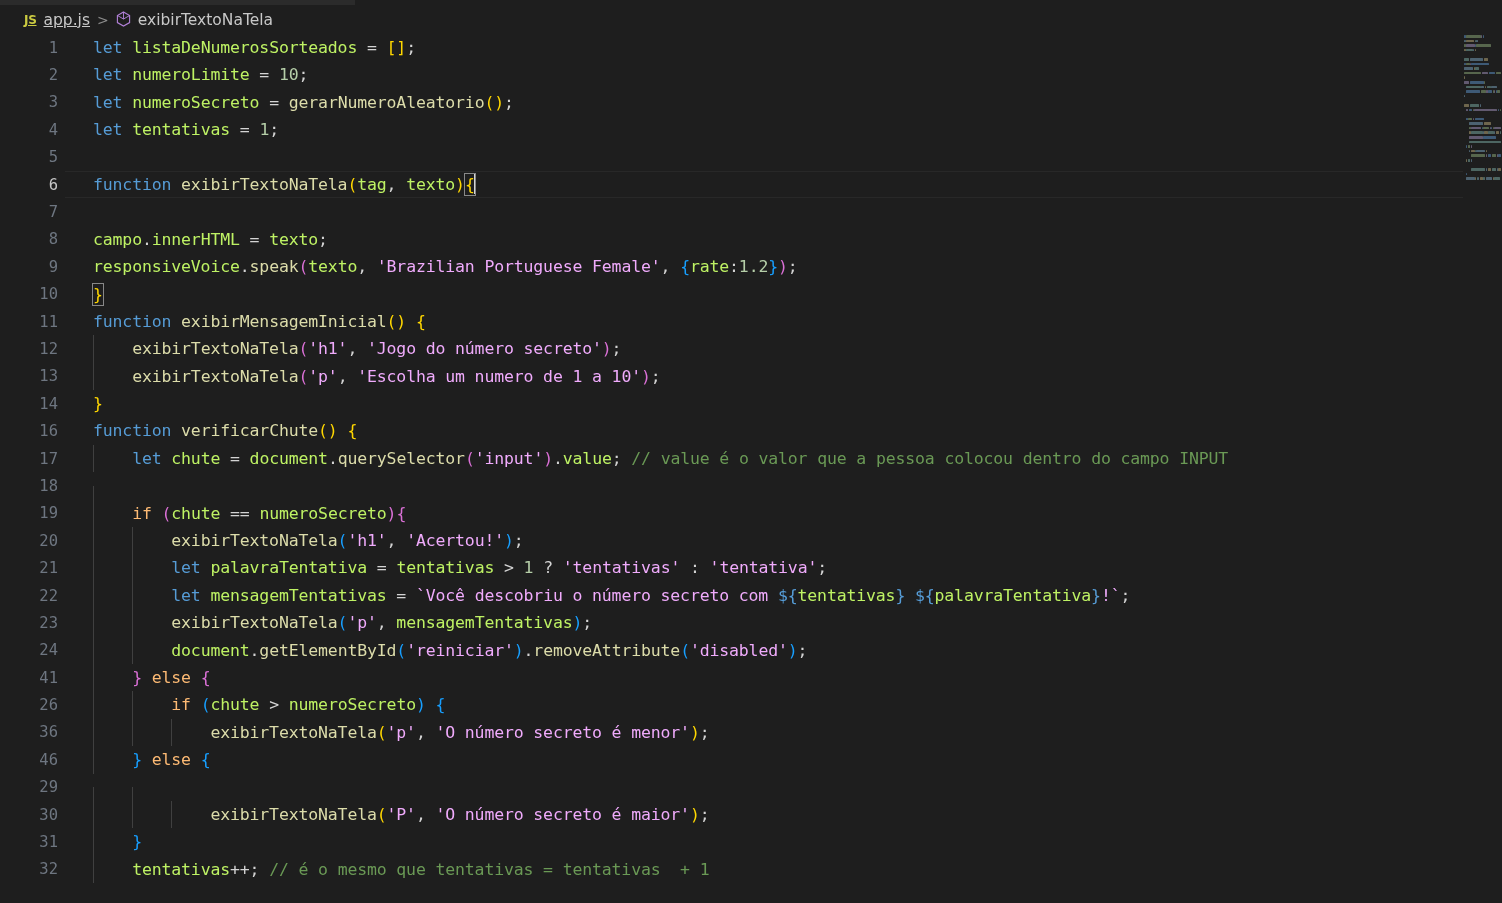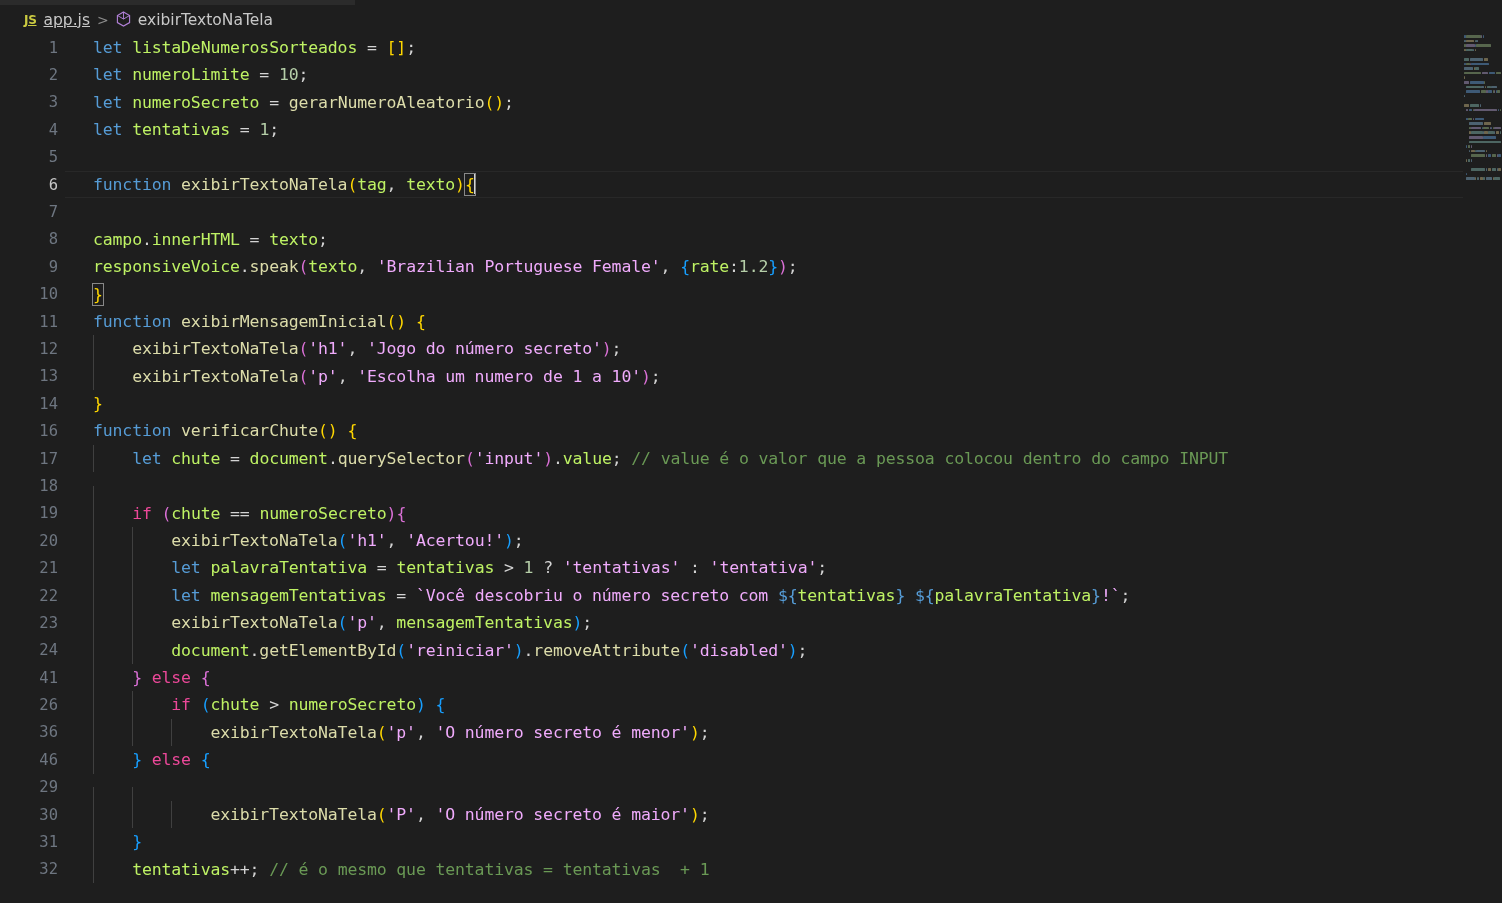--- a/index.html
+++ b/index.html
@@ -85,21 +85,21 @@
     font-size:16.5px;
     line-height:27.4px;
     font-family:"DejaVu Sans Mono", monospace;
     color:#d4d4d4;
     letter-spacing:-0.15px;
     position:relative;
   }
 
   
   .kw      { color:#569cd6; }  
-  .ctl     { color:#ec4899; }  
+  .ctl     { color:#fdba74; }  
   .var     { color:#bef264; }  
   .fn      { color:#dcdcaa; }  
   .num     { color:#b5cea8; }  
   .str     { color:#f0abfc; }  
   .cmt     { color:#6a9955; }  
   .op      { color:#d4d4d4; }  
   .p1      { color:#ffd700; }  
   .p2      { color:#da70d6; }  
   .p3      { color:#179fff; }  
   .tpl     { color:#569cd6; }

